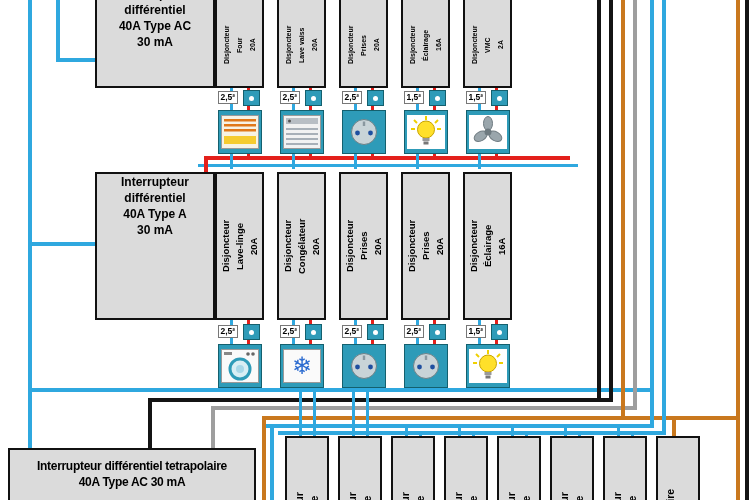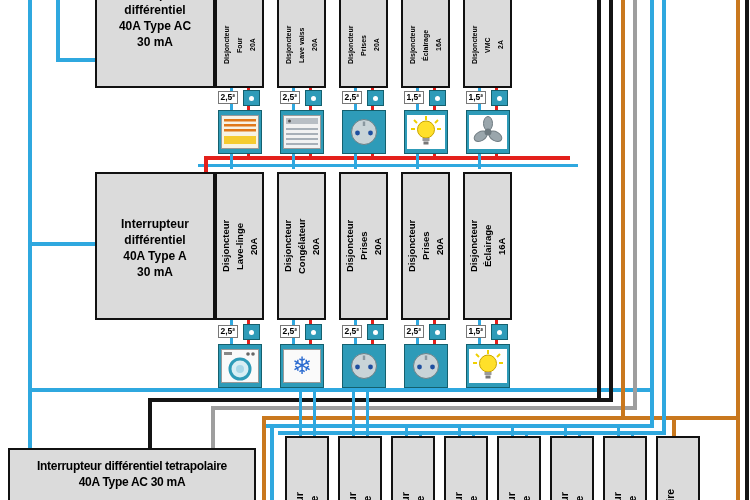--- a/index.html
+++ b/index.html
@@ -30,21 +30,21 @@
 <div id="canvas">
 
   <div class="boxg" style="left:95px;top:-46px;width:120px;height:134px;">
     <div class="difftext" style="padding-top:30px">Interrupteur
 différentiel
 40A Type AC
 30 mA</div>
   </div>
 
   <div class="boxg" style="left:95px;top:172px;width:120px;height:148px;">
-    <div class="difftext" style="padding-top:42px">Interrupteur
+    <div class="difftext" style="">Interrupteur
 différentiel
 40A Type A
 30 mA</div>
   </div>
 
   <div class="boxg" style="left:8px;top:448px;width:248px;height:120px;">
     <div class="difftext" style="padding-top:8px;font-size:12px;letter-spacing:-0.3px">Interrupteur différentiel tetrapolaire
 40A Type AC 30 mA</div>
   </div>
 

